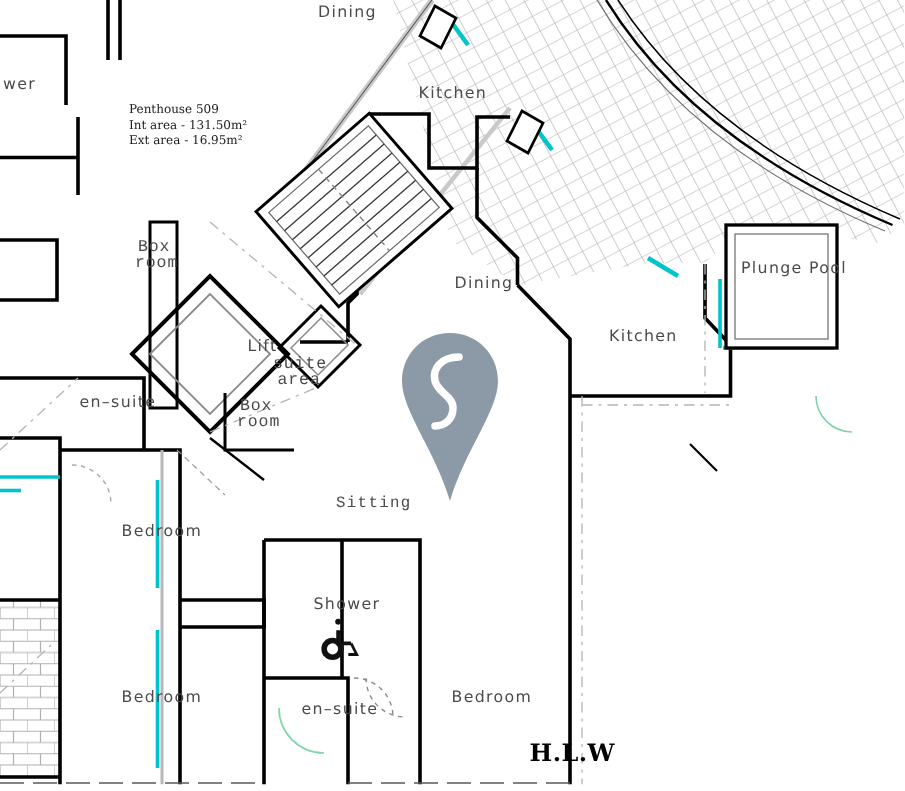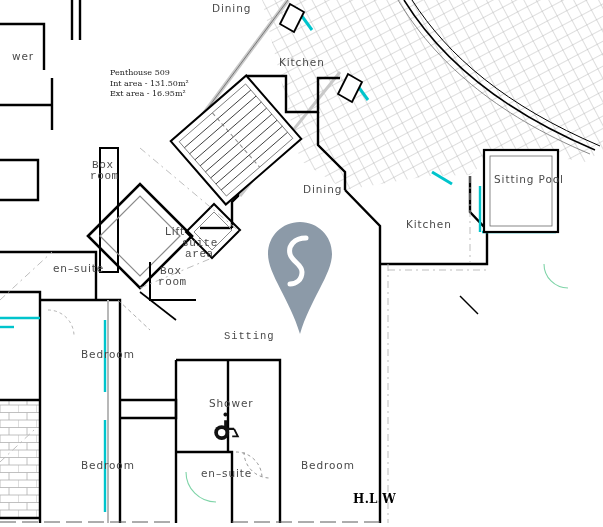--- a/index.html
+++ b/index.html
@@ -39,28 +39,27 @@
     font-family: Liberation Mono, monospace;
   }
   
   .annot {
     position: absolute;
     font-family: "DejaVu Serif", serif;
     font-size: 8px;
     color: #1a1a1a;
     line-height: 10.5px;
     white-space: nowrap;
-    margin-left: 24px;
   }
   
   .stamp {
     position: absolute;
     font-family: "DejaVu Serif", serif;
     font-weight: bold;
-    font-size: 12px;
+    font-size: 16px;
     color: #000;
     letter-spacing: 0.3px;
   }
   
   .map-pin {
     position: absolute;
     left: 268px;
     top: 222px;
     width: 64px;
     height: 112px;
@@ -228,32 +227,32 @@
 
   <div class="map-pin">
     <svg viewBox="0 0 64 112">
       <path d="M32 0 C 14 0 0 14 0 32 C 0 52 22 78 32 112 C 42 78 64 52 64 32 C 64 14 50 0 32 0 Z" fill="#8c9aa8"></path>
       <path d="M38 16 C 26 16 20 24 22 32 C 24 40 34 42 34 50 C 34 58 28 62 22 62" fill="none" stroke="#ffffff" stroke-width="5" stroke-linecap="round"></path>
     </svg>
   </div>
 
   <div class="room-label" style="left:212px; top:3px;">Dining</div>
   <div class="room-label" style="left:279px; top:57px;">Kitchen</div>
-  <div class="room-label" style="left:12px; top:51px;text-align:right;">wer</div>
+  <div class="room-label" style="left:2px; top:51px;text-align:right;">wer</div>
   <div class="room-label sm" style="left:92px; top:160px;">Box</div>
   <div class="room-label sm" style="left:90px; top:171px;">room</div>
   <div class="room-label" style="left:131px; top:226px;margin-left:34px;">Lift</div>
   <div class="room-label sm" style="left:182px; top:238px;">suite</div>
   <div class="room-label sm" style="left:185px; top:249px;">area</div>
   <div class="room-label sm" style="left:160px; top:266px;">Box</div>
   <div class="room-label sm" style="left:158px; top:277px;">room</div>
   <div class="room-label" style="left:53px; top:263px;">en–suite</div>
   <div class="room-label" style="left:303px; top:184px;">Dining</div>
   <div class="room-label" style="left:406px; top:219px;">Kitchen</div>
-  <div class="room-label" style="left:494px; top:174px;">Sitting  Pool</div>
+  <div class="room-label" style="left:494px; top:174px;">Plunge  Pool</div>
   <div class="room-label" style="left:224px; top:331px;font-family:Liberation Mono, monospace;">Sitting</div>
   <div class="room-label" style="left:81px; top:349px;">Bedroom</div>
   <div class="room-label" style="left:81px; top:460px;">Bedroom</div>
   <div class="room-label" style="left:209px; top:398px;">Shower</div>
   <div class="room-label" style="left:201px; top:468px;">en–suite</div>
   <div class="room-label" style="left:301px; top:460px;">Bedroom</div>
 
   <div class="annot" style="left:86px; top:68px;">
     <div>Penthouse 509</div>
     <div>Int area - 131.50m²</div>

